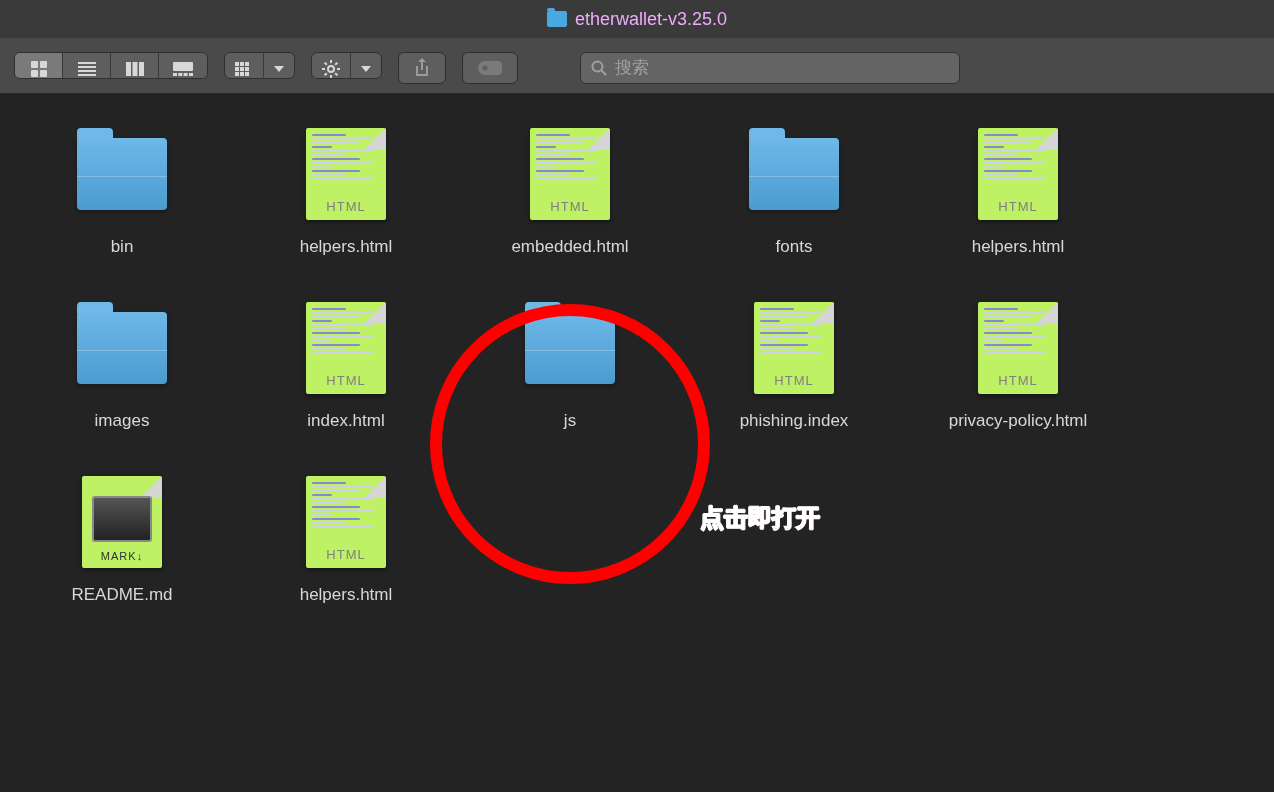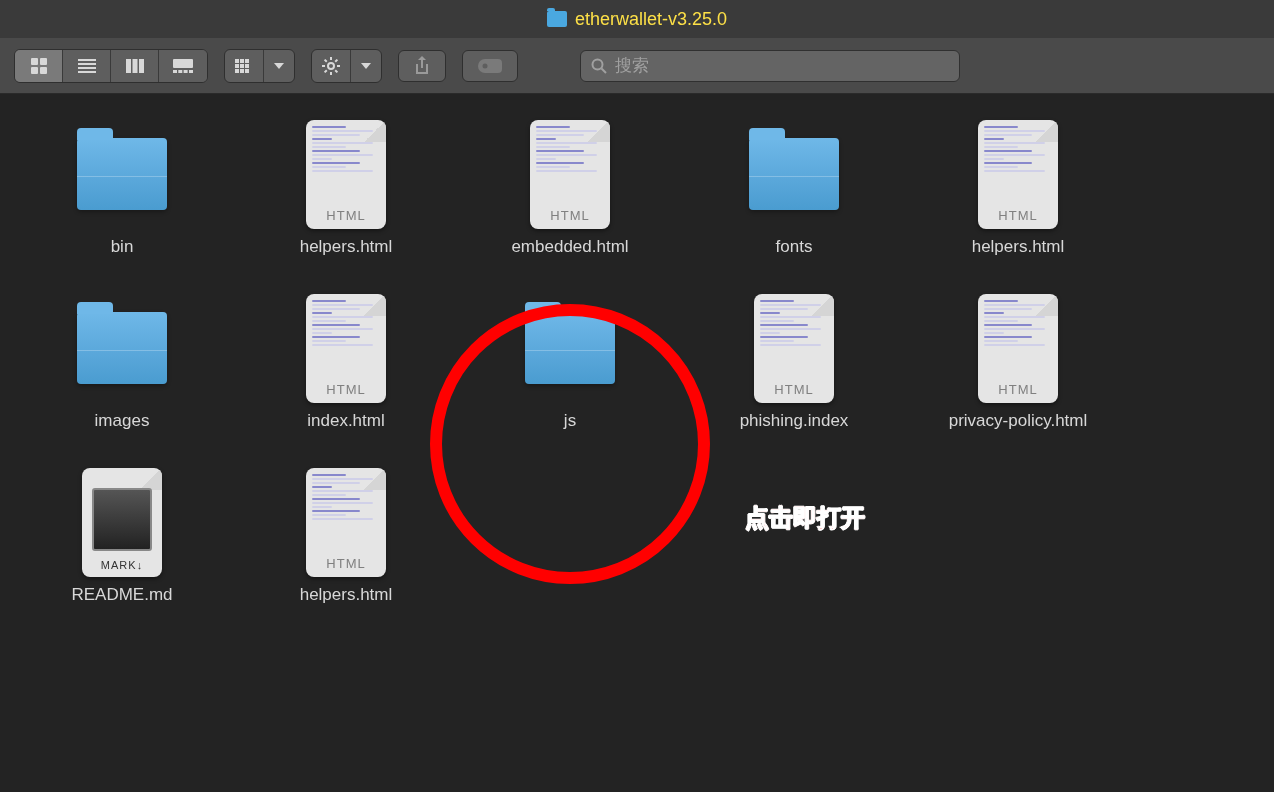--- a/index.html
+++ b/index.html
@@ -32,30 +32,29 @@
   content: '';
   position: absolute;
   top: -3px;
   left: 0;
   width: 8px;
   height: 3px;
   background: #4aa8e0;
   border-radius: 2px 2px 0 0;
 }
 .titlebar-text {
-  color: #fde047;
+  color: #f0abfc;
   font-size: 18px;
   font-weight: 400;
 }
 .toolbar {
   height: 56px;
   background: #4a4a4a;
   display: flex;
-  align-items: center;
-  padding: 8px 14px;
+  padding: 14px 14px;
   gap: 16px;
   border-bottom: 1px solid #2a2a2a;
 }
 .view-group {
   display: flex;
   background: #5e5e5e;
   border-radius: 6px;
   overflow: hidden;
   border: 1px solid #2f2f2f;
 }
@@ -173,23 +172,23 @@
   content: '';
   position: absolute;
   top: 38px;
   left: 0;
   right: 0;
   height: 1px;
   background: rgba(255,255,255,0.25);
 }
 .file-icon {
   width: 80px;
-  height: 109px;
-  background: #e5e5e5;
-  border-radius: 8px;
+  height: 92px;
+  background: #bef264;
+  border-radius: 2px;
   position: relative;
   box-shadow: 0 2px 4px rgba(0,0,0,0.4);
   overflow: hidden;
 }
 .file-icon::before {
   content: '';
   position: absolute;
   top: 0;
   right: 0;
   width: 22px;
@@ -261,21 +260,20 @@
 .annotation-text {
   position: absolute;
   top: 408px;
   left: 700px;
   color: #ff0000;
   font-size: 24px;
   font-weight: bold;
   -webkit-text-stroke: 1px #fff;
   text-shadow: 1px 0 #fff, -1px 0 #fff, 0 1px #fff, 0 -1px #fff;
   pointer-events: none;
-  margin-left: 45px;
 }
 </style>
 </head>
 <body>
 
 <div class="titlebar">
   <span class="folder-mini"></span>
   <span class="titlebar-text">etherwallet-v3.25.0</span>
 </div>
 

